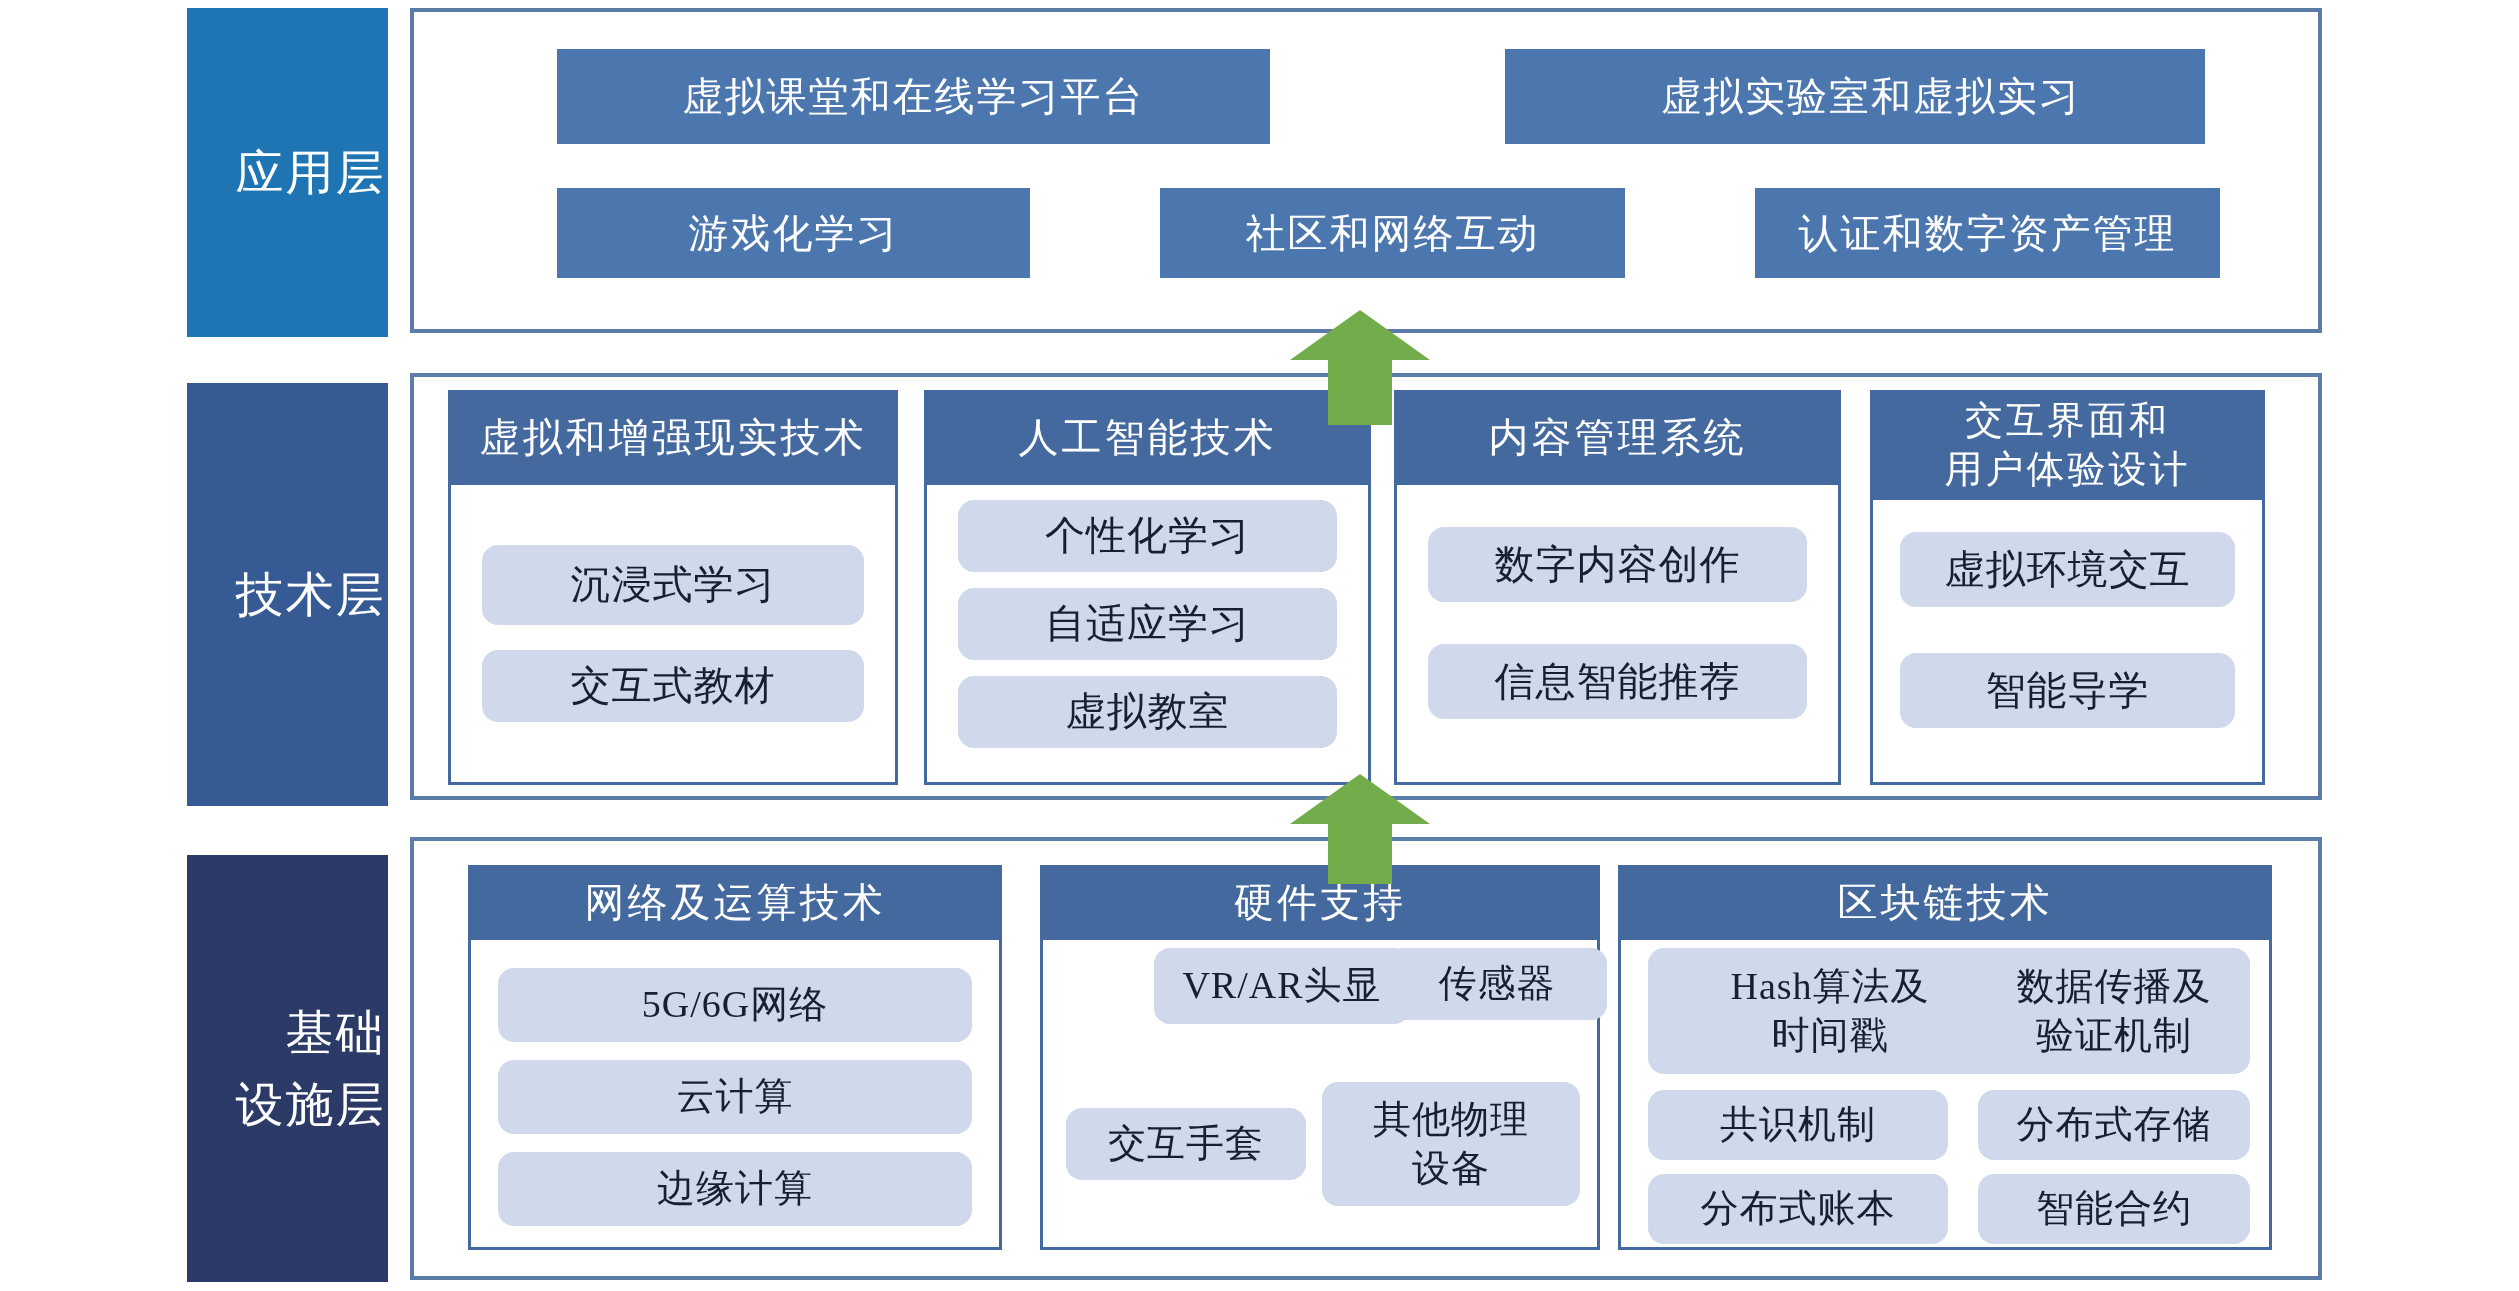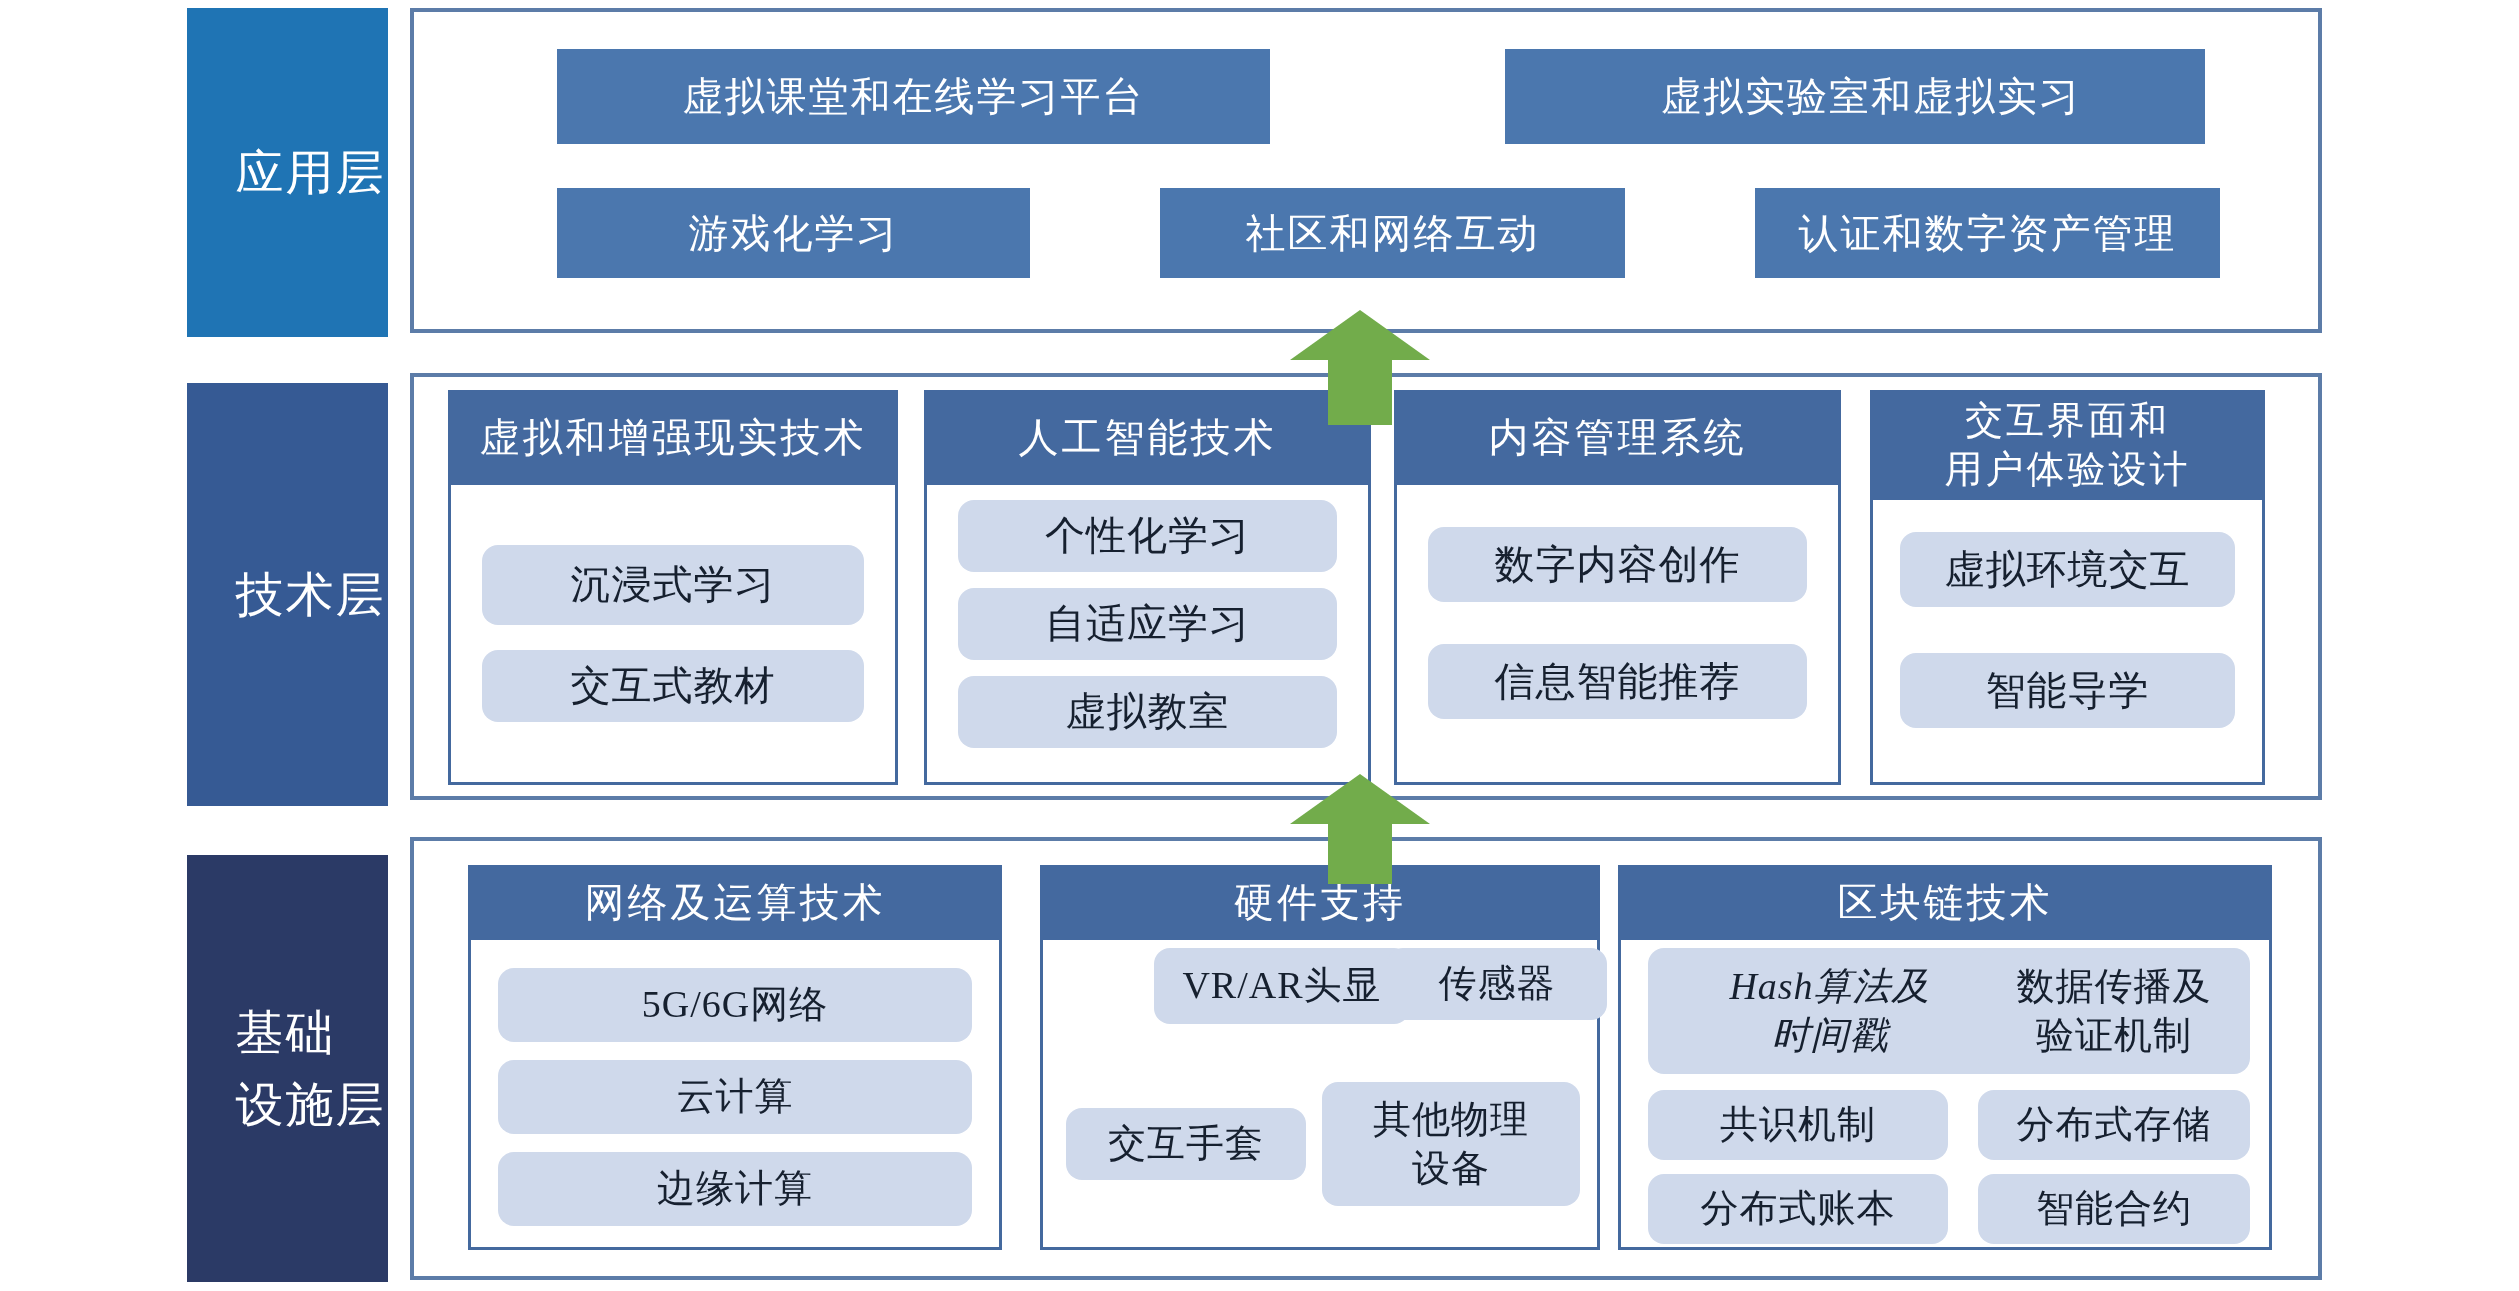--- a/index.html
+++ b/index.html
@@ -6,21 +6,21 @@
   .stage{
     position:relative;
     width:2519px;height:1291px;
     background:var(--c-bg,#fff);
     font-family:"Liberation Serif","DejaVu Serif",serif;
     overflow:hidden;
   }
   .abs{position:absolute;box-sizing:border-box;}
   .layer-label{
     display:flex;align-items:center;justify-content:center;
-    color:#fff;font-size:48px;text-align:left;
+    color:#fff;font-size:48px;text-align:right;
     white-space:pre-line;line-height:1.5;letter-spacing:2px;padding-left:46px;
   }
   .outer-box{
     border:4px solid var(--c-outer-border,#5C7CA8);
     background:#fff;
   }
   .app-item{
     background:var(--c-appbox,#4B77AE);
     color:#fff;font-size:40px;letter-spacing:2px;
     display:flex;align-items:center;justify-content:center;
@@ -108,21 +108,21 @@
   <div class="abs col-box" style="left:1040px;top:865px;width:560px;height:385px;"></div>
   <div class="abs col-header" style="left:1040px;top:865px;width:560px;height:75px;">硬件支持</div>
   <div class="abs pill small" style="left:1122px;top:948px;width:256px;height:76px;margin-left:32px;">VR/AR头显</div>
   <div class="abs pill small" style="left:1360px;top:948px;width:220px;height:72px;margin-left:27px;">传感器</div>
   <div class="abs pill small" style="left:1066px;top:1108px;width:240px;height:72px;">交互手套</div>
   <div class="abs pill small" style="left:1322px;top:1082px;width:258px;height:124px;">其他物理
 设备</div>
 
   <div class="abs col-box" style="left:1618px;top:865px;width:654px;height:385px;"></div>
   <div class="abs col-header" style="left:1618px;top:865px;width:654px;height:75px;">区块链技术</div>
-  <div class="abs pill small" style="left:1648px;top:948px;width:364px;height:126px;font-style:italic;">Hash算法及
+  <div class="abs pill small" style="left:1648px;top:948px;width:364px;height:126px;">Hash算法及
 时间戳</div>
   <div class="abs pill small" style="left:1978px;top:948px;width:272px;height:126px;">数据传播及
 验证机制</div>
   <div class="abs pill small" style="left:1648px;top:1090px;width:300px;height:70px;">共识机制</div>
   <div class="abs pill small" style="left:1978px;top:1090px;width:272px;height:70px;">分布式存储</div>
   <div class="abs pill small" style="left:1648px;top:1174px;width:300px;height:70px;font-family:Liberation Serif, serif;">分布式账本</div>
   <div class="abs pill small" style="left:1978px;top:1174px;width:272px;height:70px;">智能合约</div>
 
   <div class="abs" style="left:1290px;top:310px;width:140px;height:115px;z-index:5;">
     <div class="abs arrow-head" style="left:0;top:0;"></div>

